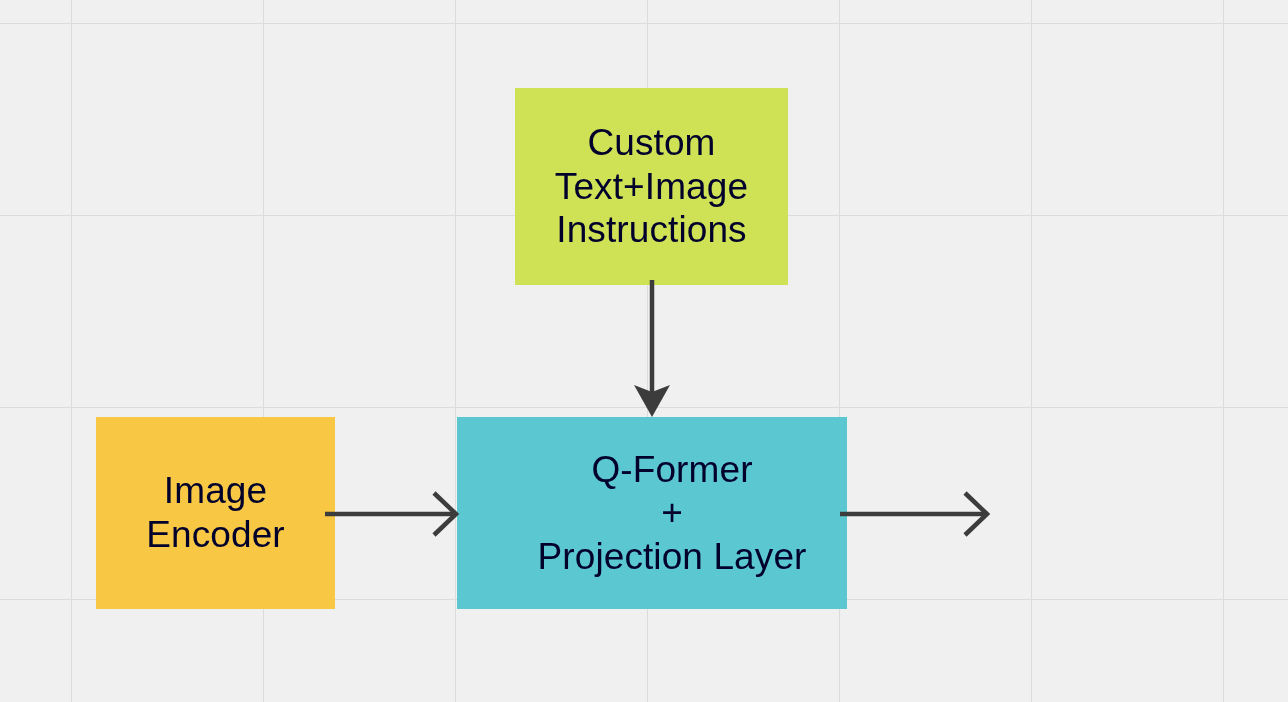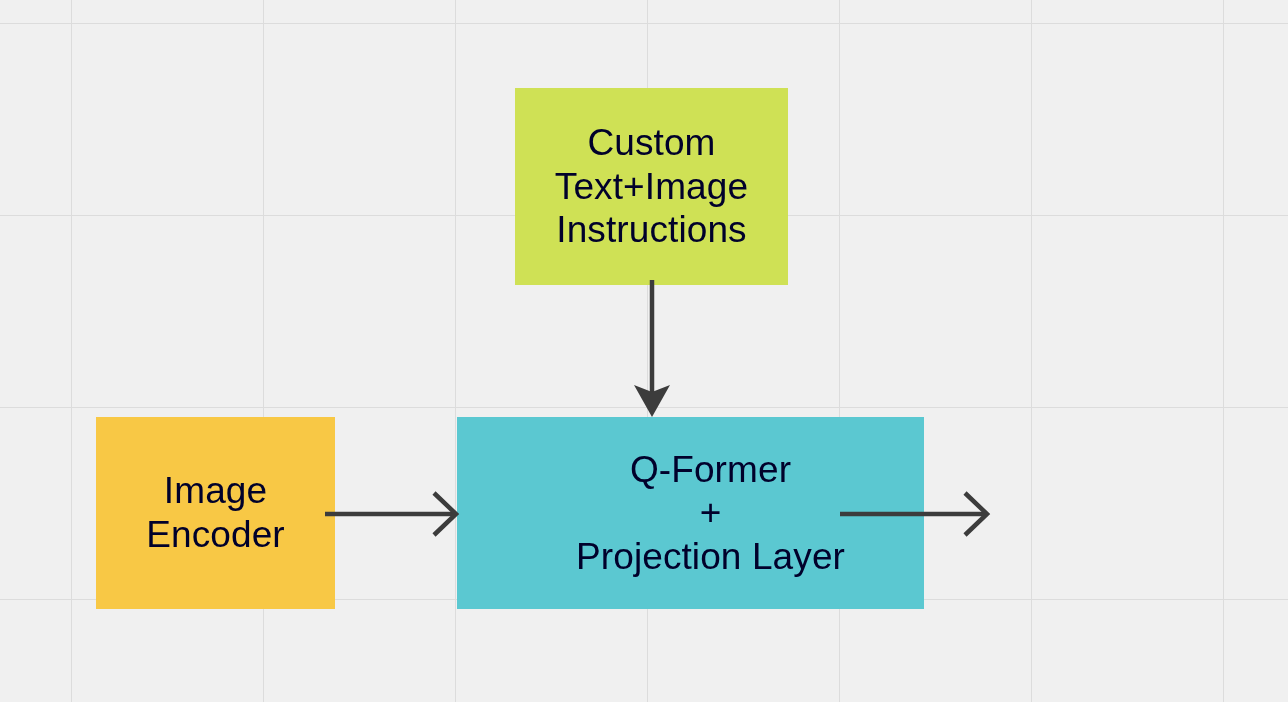--- a/index.html
+++ b/index.html
@@ -56,21 +56,21 @@
     top: 417px;
     width: 239px;
     height: 192px;
     background: #f8c845;
     font-size: 37px;
     margin-left: 36px;
   }
   #node-qformer {
     left: 457px;
     top: 417px;
-    width: 467px;
+    width: 390px;
     height: 192px;
     background: #5bc8d1;
     font-size: 37px;
     padding-left: 40px;
   }
   #node-llm-decoder {
     left: 987px;
     top: 417px;
     width: 245px;
     height: 192px;

